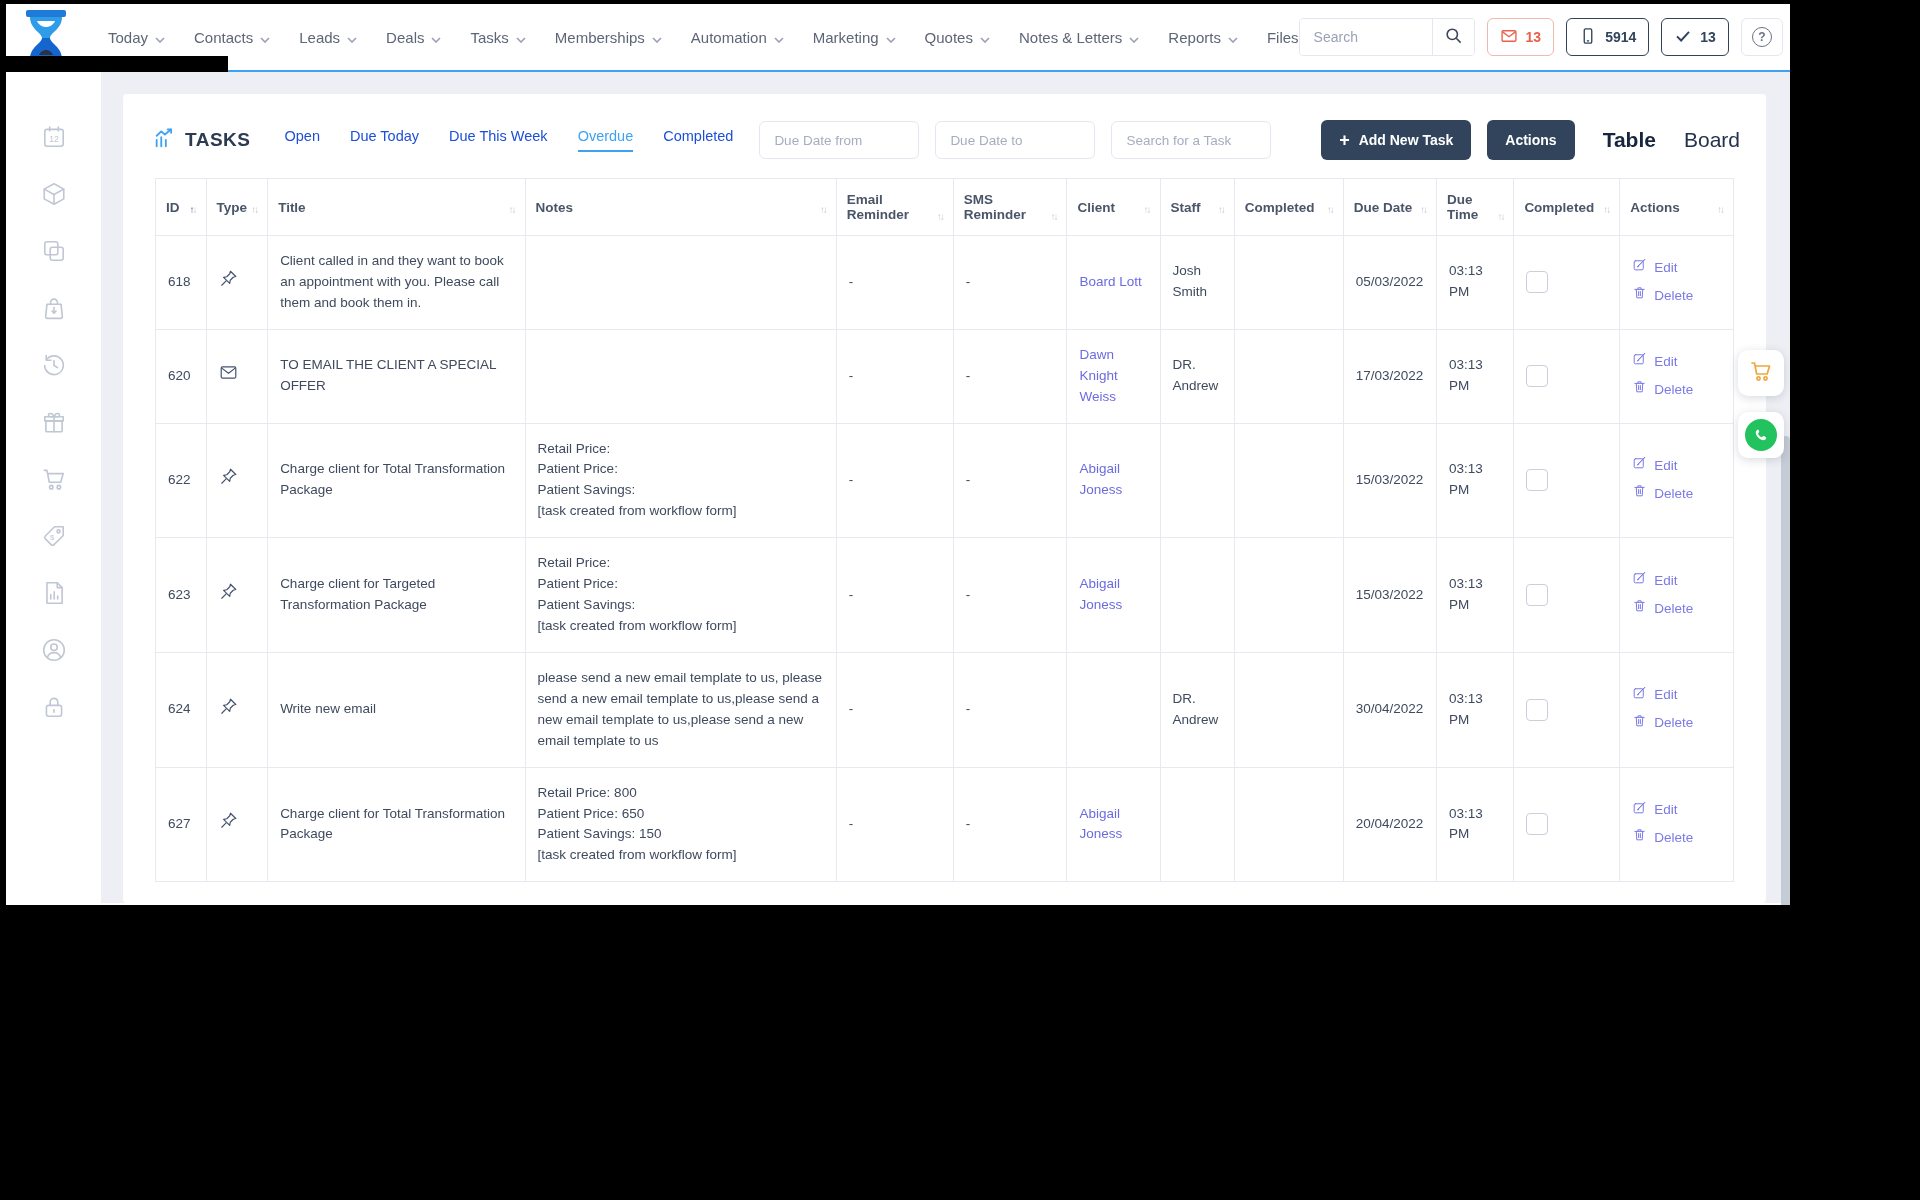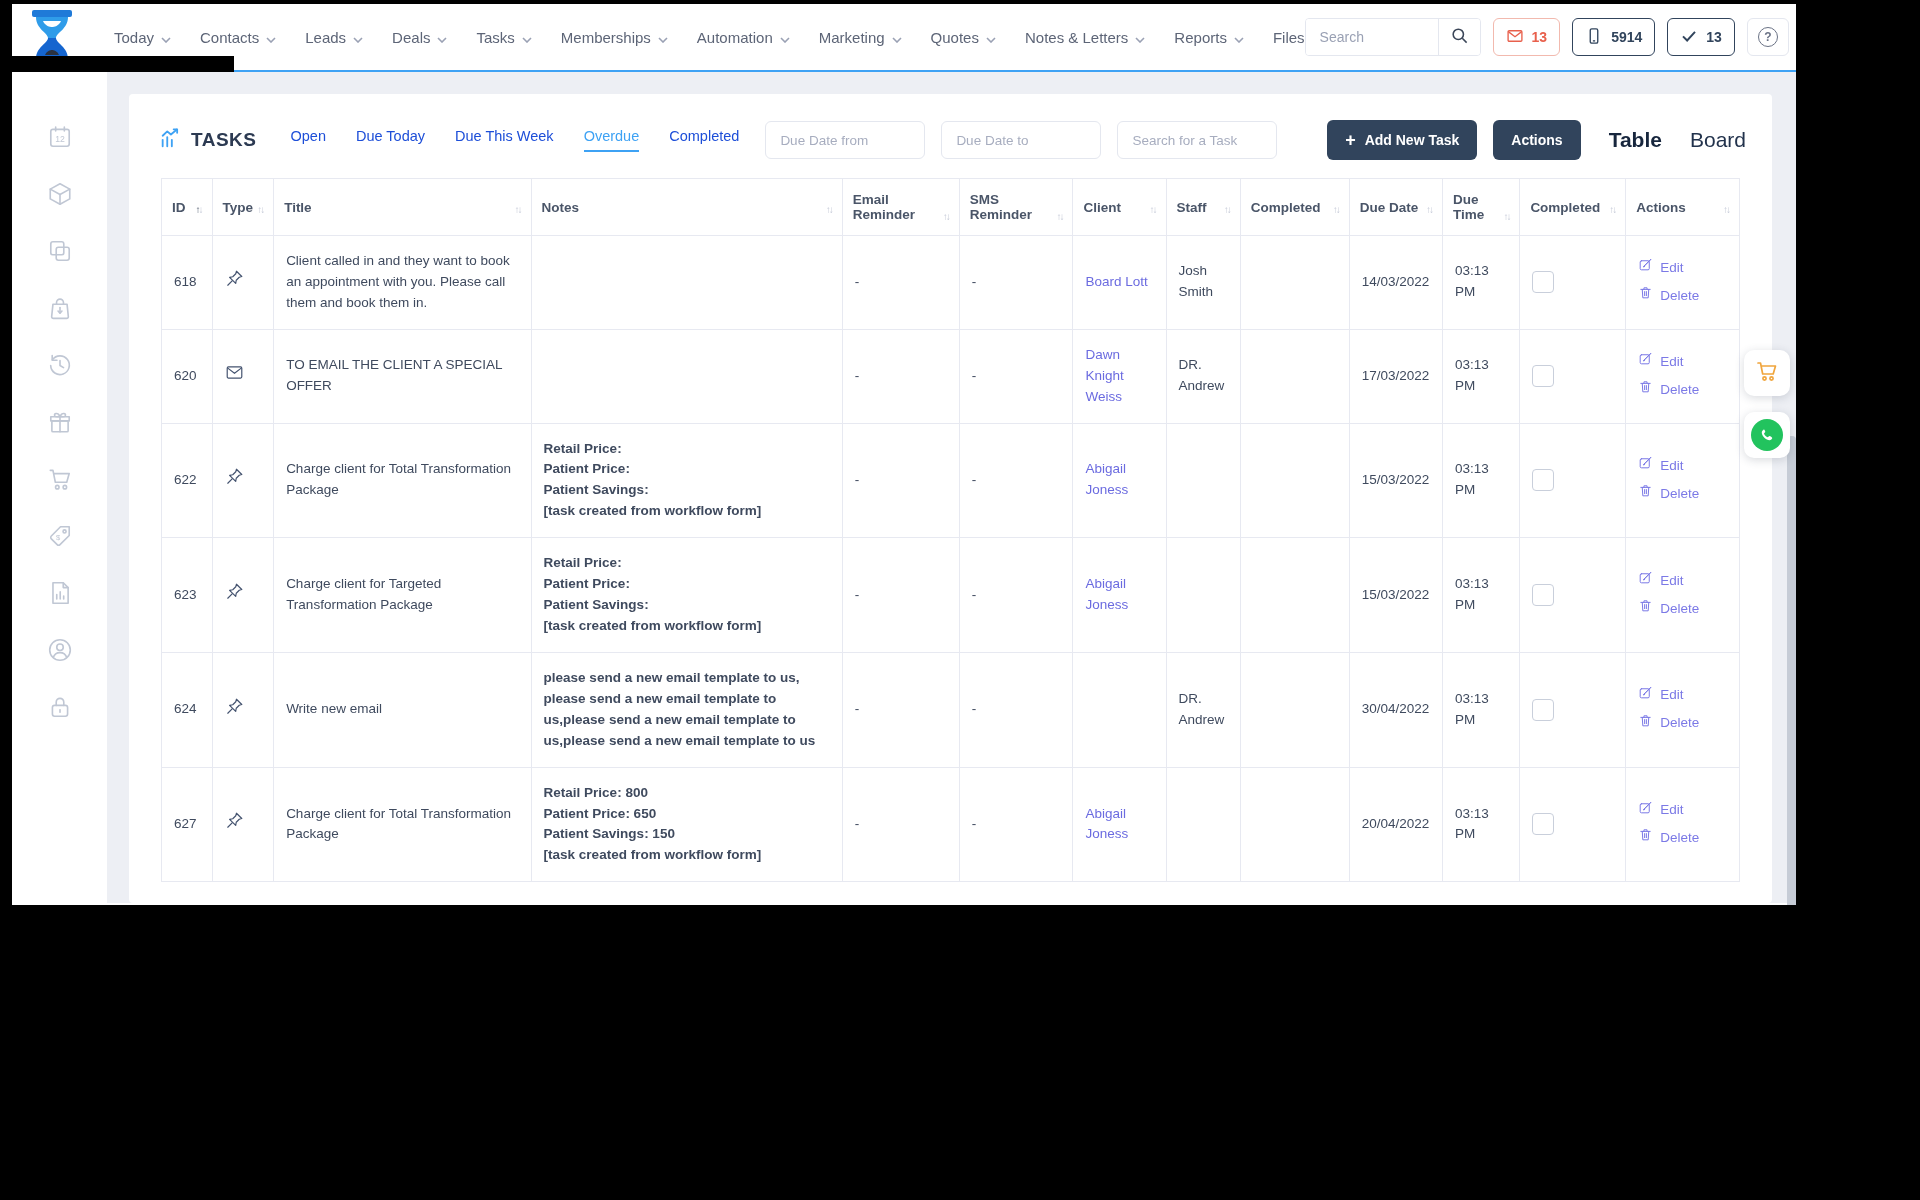--- a/index.html
+++ b/index.html
@@ -1,19 +1,19 @@
 <!DOCTYPE html>
 <html><head>
 <meta charset="utf-8">
 <style>
   * { margin:0; padding:0; box-sizing:border-box; }
   html,body { background:#000; }
   .stage { position:relative; width:1920px; height:1200px; background:#000;
            font-family:"Liberation Sans", sans-serif; overflow:hidden; }
-  .app { position:absolute; left:12px; top:4px; width:1784px; height:901px;
+  .app { position:absolute; left:6px; top:4px; width:1784px; height:901px;
          background:#fff; overflow:hidden; }
 
   
   .topbar { height:68px; display:flex; align-items:center; background:#fff;
             border-bottom:2px solid #3ea2f4; position:relative; }
   .logo { margin-left:16px; width:48px; height:54px; flex:0 0 auto; }
   .redaction { position:absolute; left:0; top:52px; width:222px; height:16px; background:#000; }
   .main-nav { display:flex; align-items:center; gap:29px; margin-left:38px; }
   .nav-item { display:flex; align-items:center; gap:7px; font-size:15px; color:#5d6577;
               cursor:pointer; white-space:nowrap; }
@@ -90,21 +90,21 @@
   td { padding:15px 12px; line-height:1.55; }
   .type-icon svg { width:19px; height:19px; stroke:#44536f; fill:none; stroke-width:1.5;
                    stroke-linecap:round; stroke-linejoin:round; }
   .client-link { color:#6b6be0; cursor:pointer; }
   .chk { width:22px; height:22px; border:1.5px solid #c9cfdb; border-radius:4px; background:#fff;
          appearance:none; -webkit-appearance:none; cursor:pointer; display:block; }
   .action-link { display:flex; align-items:center; gap:7px; color:#7b79e6; font-size:13.5px;
                  cursor:pointer; margin:6px 0; white-space:nowrap; }
   .action-link svg { width:15px; height:15px; stroke:#7b79e6; fill:none; stroke-width:1.6;
                      stroke-linecap:round; stroke-linejoin:round; }
-  .notes-line { margin:0;font-weight:bold; }
+  .notes-line { margin:0; }
 
   
   .scroll-strip { position:absolute; right:0; top:364px; width:9px; height:537px;
                   background:#c6ccd6; border-radius:4px; }
   .float-rail { position:absolute; right:6px; top:278px; display:flex; flex-direction:column;
                 gap:16px; z-index:5; }
   .float-btn { width:46px; height:46px; background:#fff; border-radius:10px;
                box-shadow:0 2px 10px rgba(40,50,70,.18); display:flex; align-items:center;
                justify-content:center; cursor:pointer; }
   .float-btn.basket svg { width:24px; height:24px; stroke:#f0a53d; fill:none; stroke-width:1.7;
@@ -458,21 +458,21 @@
                         <path d="M14.5 2.8 21.2 9.5 18 10.4 14.2 14.2 13.5 18.2 5.8 10.5 9.8 9.8 13.6 6 Z"></path>
                         <line x1="9" y1="15" x2="3.5" y2="20.5"></line>
                       </svg></span></td>
                   <td>Client called in and they want to book an appointment with you. Please call them and book them in.</td>
                   <td></td>
                   <td>-</td>
                   <td>-</td>
                   <td><span class="client-link">Board Lott</span></td>
                   <td>Josh Smith</td>
                   <td></td>
-                  <td>14/03/2022</td>
+                  <td>05/03/2022</td>
                   <td>03:13 PM</td>
                   <td>
                     <input class="chk" type="checkbox" style="">
                   </td>
                   <td>
                     <div class="action-link">
                       <span><svg viewBox="0 0 24 24">
                           <rect x="3.5" y="6" width="14.5" height="14.5" rx="2"></rect>
                           <path d="M9.5 14.8 20.3 4 l0 0 M9.5 14.8 8.8 16 10.2 15.4 Z"></path>
                           <line x1="10" y1="14.5" x2="20.5" y2="4"></line>

